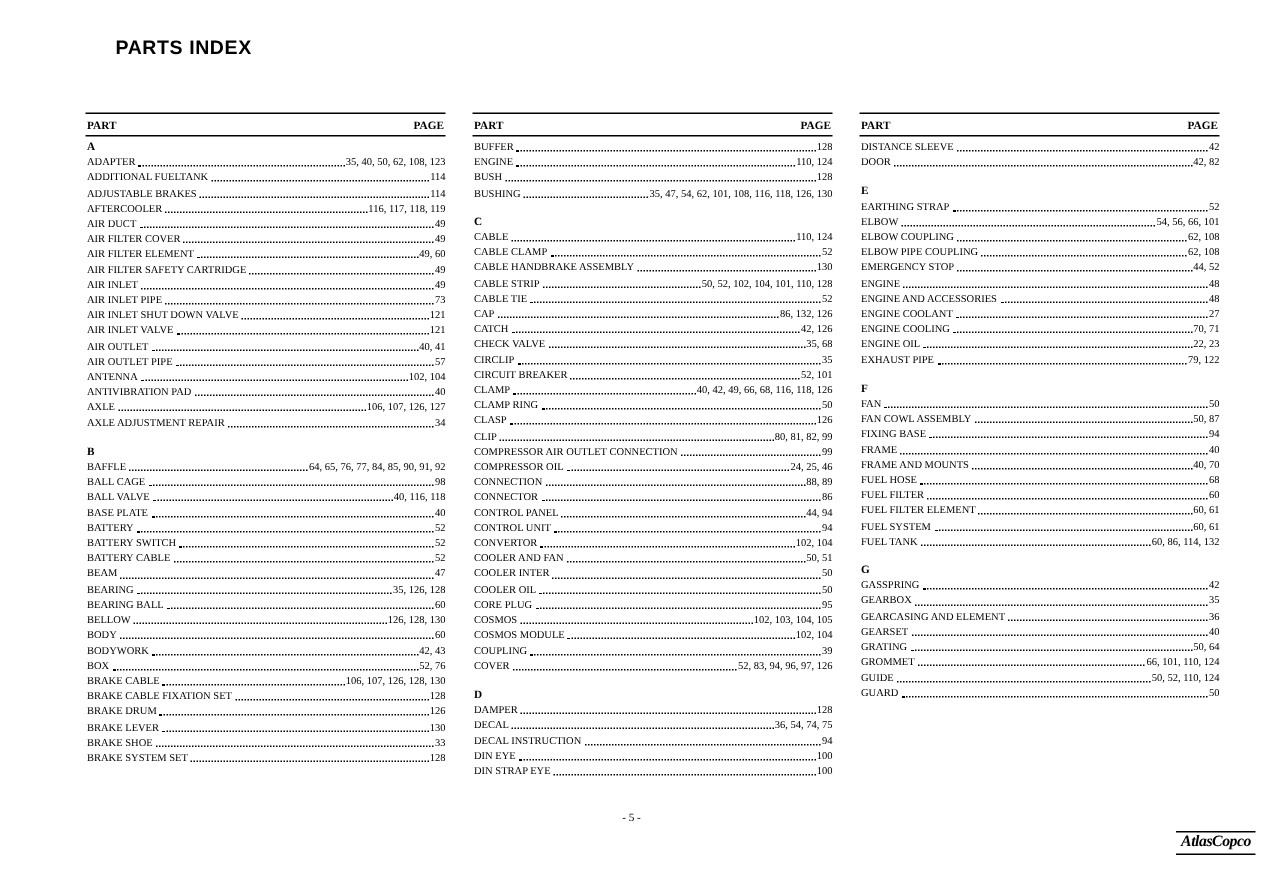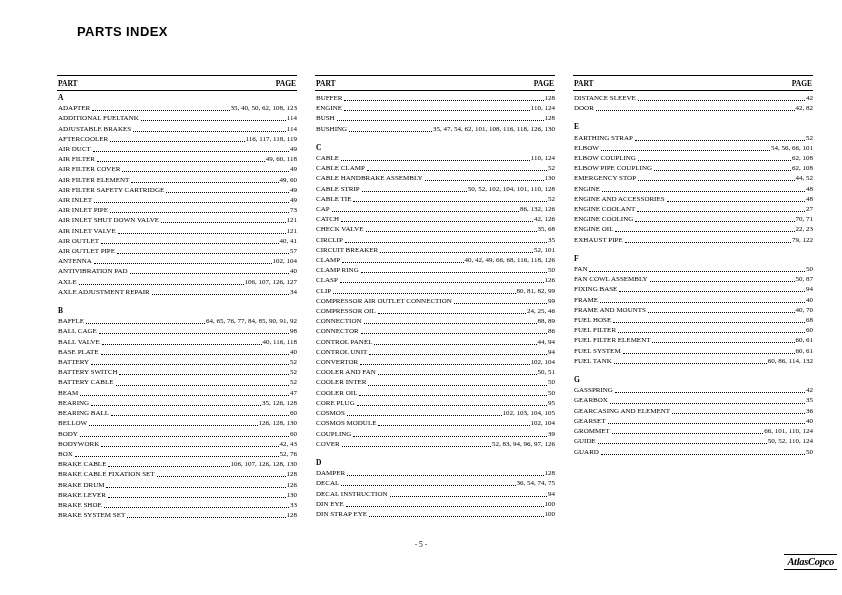--- a/index.html
+++ b/index.html
@@ -120,25 +120,20 @@
             <span class="pname">AFTERCOOLER</span>
             <span class="dots"></span>
             <span class="pnum">116, 117, 118, 119</span>
           </div>
           <div class="row">
             <span class="pname">AIR DUCT</span>
             <span class="dots"></span>
             <span class="pnum">49</span>
           </div>
           <div class="row">
-            <span class="pname">AIR FILTER</span>
-            <span class="dots"></span>
-            <span class="pnum">49, 60, 118</span>
-          </div>
-          <div class="row">
             <span class="pname">AIR FILTER COVER</span>
             <span class="dots"></span>
             <span class="pnum">49</span>
           </div>
           <div class="row">
             <span class="pname">AIR FILTER ELEMENT</span>
             <span class="dots"></span>
             <span class="pnum">49, 60</span>
           </div>
           <div class="row">
@@ -647,20 +642,25 @@
           </div>
           <div class="row">
             <span class="pname">GEARCASING AND ELEMENT</span>
             <span class="dots"></span>
             <span class="pnum">36</span>
           </div>
           <div class="row">
             <span class="pname">GEARSET</span>
             <span class="dots"></span>
             <span class="pnum">40</span>
+          </div>
+          <div class="row">
+            <span class="pname">GRATING</span>
+            <span class="dots"></span>
+            <span class="pnum">50, 64</span>
           </div>
           <div class="row">
             <span class="pname">GROMMET</span>
             <span class="dots"></span>
             <span class="pnum">66, 101, 110, 124</span>
           </div>
           <div class="row">
             <span class="pname">GUIDE</span>
             <span class="dots"></span>
             <span class="pnum">50, 52, 110, 124</span>

